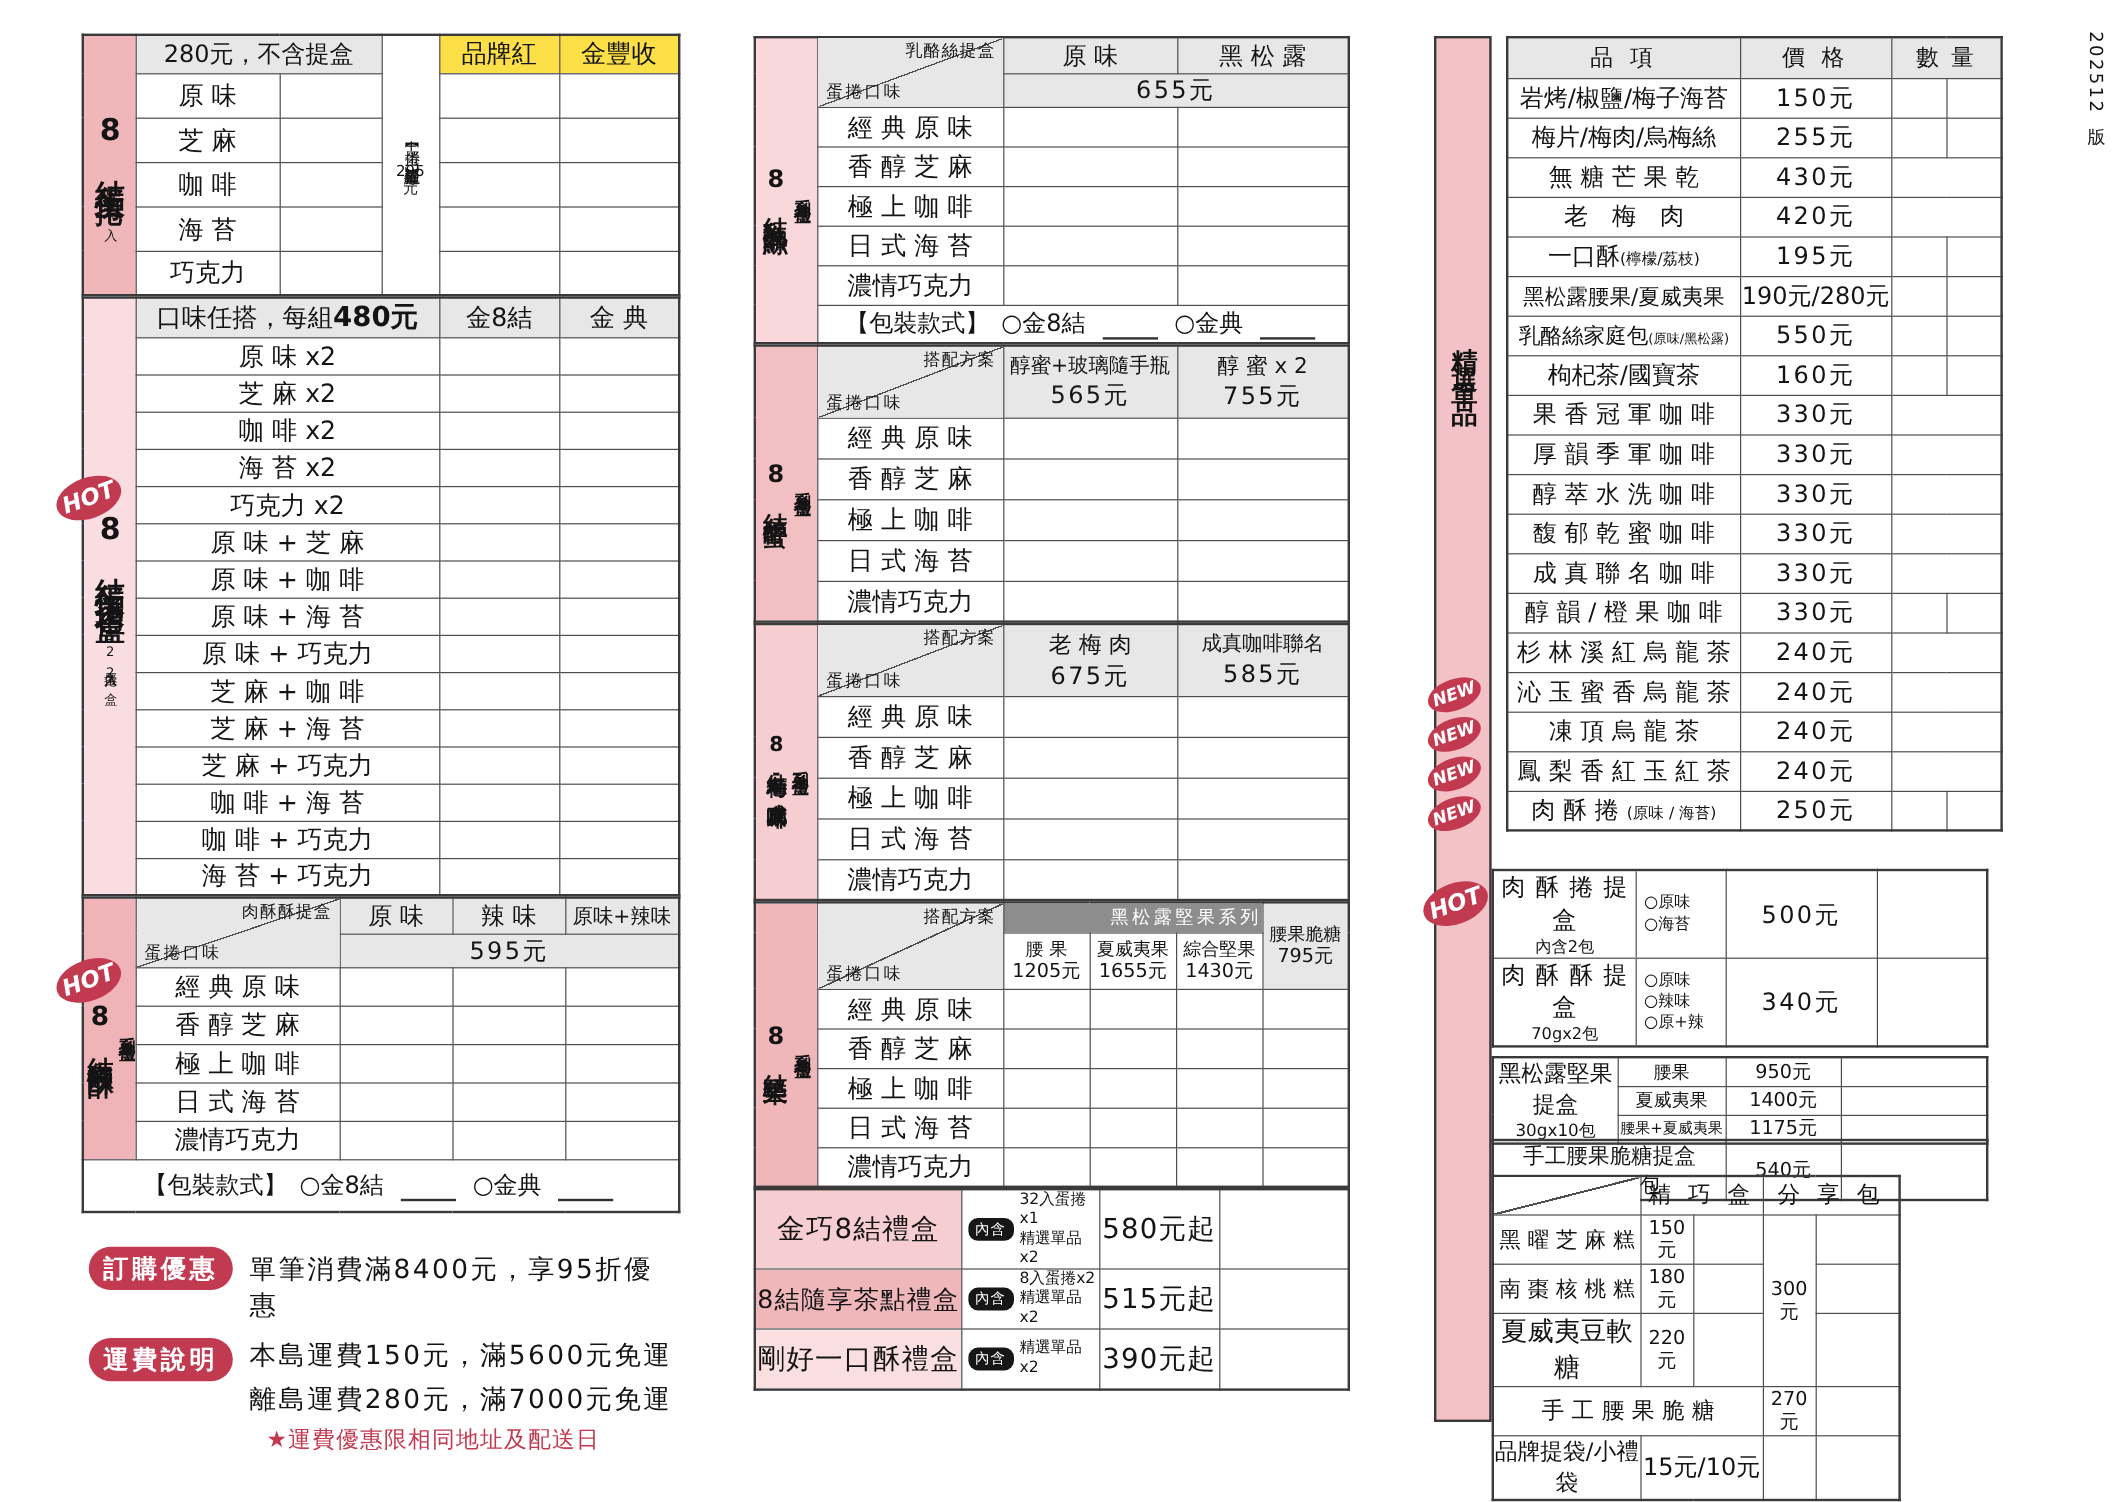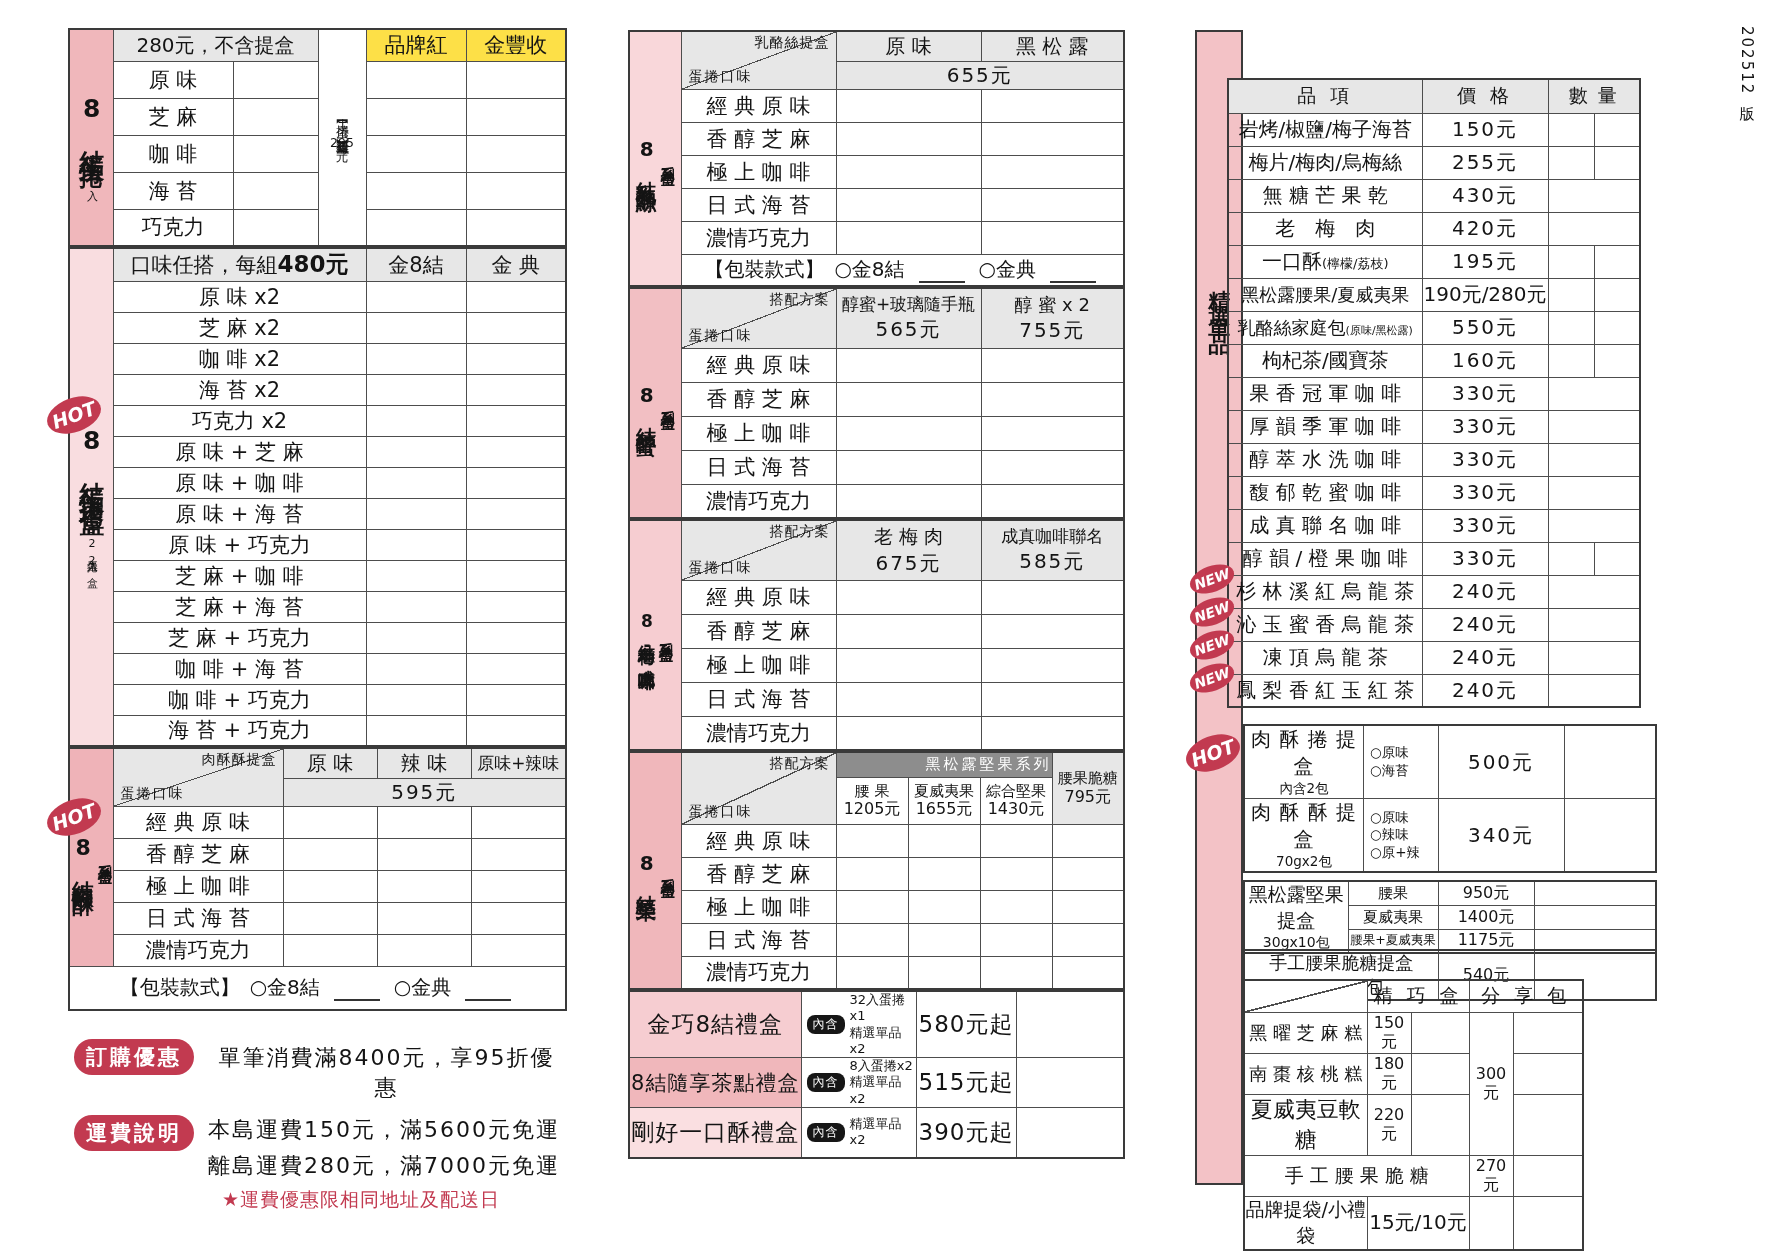--- a/index.html
+++ b/index.html
@@ -46,21 +46,21 @@
          padding:1px 6px;letter-spacing:1px;white-space:nowrap;}
   .gtext{font-size:13px;text-align:left;line-height:1.25;}
   .hot,.new{position:absolute;background:#c23a50;color:#fff;font-weight:bold;font-style:italic;
     border-radius:50%;display:flex;align-items:center;justify-content:center;transform:rotate(-20deg);z-index:5;}
   .hot{width:56px;height:34px;font-size:19px;}
   .new{width:46px;height:26px;font-size:14px;}
   .promo{margin-top:28px;padding-left:6px;}
   .promo-row{display:flex;align-items:flex-start;gap:14px;margin-bottom:12px;}
   .pill{display:inline-block;background:#c23a50;color:#fff;border-radius:18px;padding:4px 12px;
         font-size:21px;font-weight:bold;letter-spacing:3px;white-space:nowrap;}
-  .ptext{font-size:22px;letter-spacing:2px;padding-top:4px;text-align:center;}
+  .ptext{font-size:22px;letter-spacing:2px;padding-top:4px;}
   .plines div{font-size:22px;letter-spacing:2px;margin-bottom:6px;}
   .plines .pstar{color:#c23a50;font-size:19px;letter-spacing:1px;margin-left:14px;}
   .boxwrap{display:flex;height:100%;align-items:stretch;}
   .bleft{width:118px;display:flex;flex-direction:column;justify-content:center;}
   .bn{font-size:20px;letter-spacing:1px;}
   .bs{font-size:13.5px;}
   .bopts{flex:1;border-left:1px solid #4d4d4d;display:flex;flex-direction:column;justify-content:center;
          text-align:left;padding-left:6px;font-size:13.5px;line-height:1.3;}
   .q2,.q{background:#fff;}
   .edition{position:absolute;left:1737px;top:26px;writing-mode:vertical-rl;font-size:15px;letter-spacing:2px;}
@@ -641,21 +641,21 @@
   <div class="rstrip">
     <span class="vt">精選單品</span>
   </div>
 
   <div class="new" style="left:-6px;top:536px;">NEW</div>
   <div class="new" style="left:-6px;top:569px;">NEW</div>
   <div class="new" style="left:-6px;top:602px;">NEW</div>
   <div class="new" style="left:-6px;top:635px;">NEW</div>
   <div class="hot" style="left:-10px;top:706px;">HOT</div>
 
-  <table class="tbl" style="width:412px;position:absolute;left:32px;top:0;margin-top:48px;">
+  <table class="tbl" style="width:412px;position:absolute;left:60px;top:0;">
     <colgroup>
         <col style="width:194px">
         <col style="width:126px">
         <col style="width:46px">
         <col style="width:46px">
       </colgroup>
     <tbody>
         <tr style="height:34px">
       <td class="hdr shdr">品 項</td>
       <td class="hdr shdr">價 格</td>
@@ -750,20 +750,26 @@
         </tr>
     <tr style="height:33px">
           <td class="n">凍 頂 烏 龍 茶</td>
           <td class="p">240元</td>
           <td class="q2" colspan="2"></td>
         </tr>
     <tr style="height:33px">
           <td class="n">鳳 梨 香 紅 玉 紅 茶</td>
           <td class="p">240元</td>
           <td class="q2" colspan="2"></td>
+        </tr>
+    <tr style="height:33px">
+          <td><span class="n">肉 酥 捲</span> <span class="nsmall">(原味 / 海苔)</span></td>
+          <td class="p">250元</td>
+          <td class="q"></td>
+          <td class="q"></td>
         </tr>
   </tbody>
     </table>
 
   <table class="tbl" style="width:412px;position:absolute;left:48px;top:694px;">
     <colgroup>
         <col style="width:194px">
         <col style="width:126px">
         <col style="width:92px">
       </colgroup>

